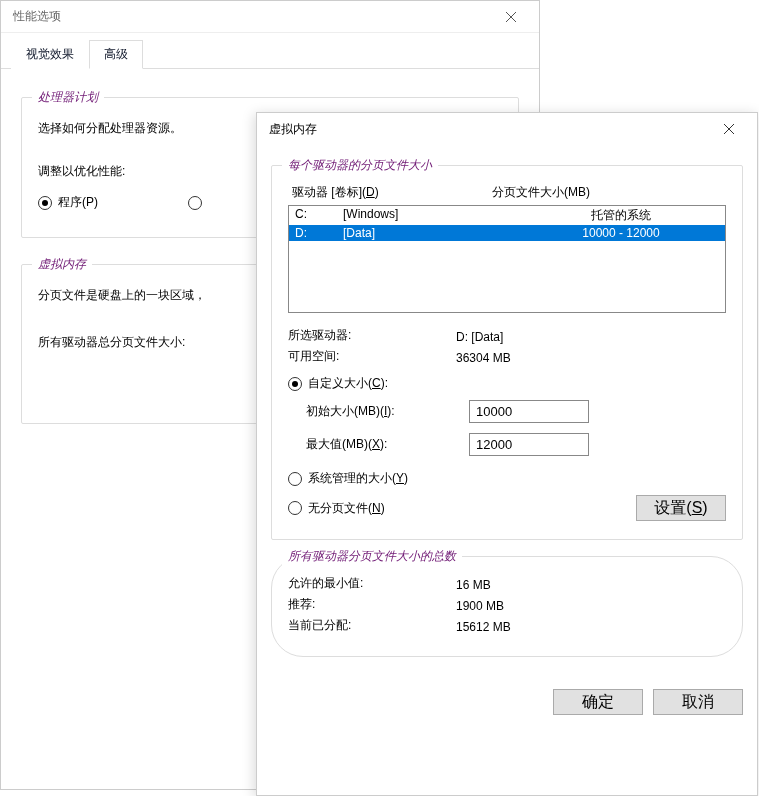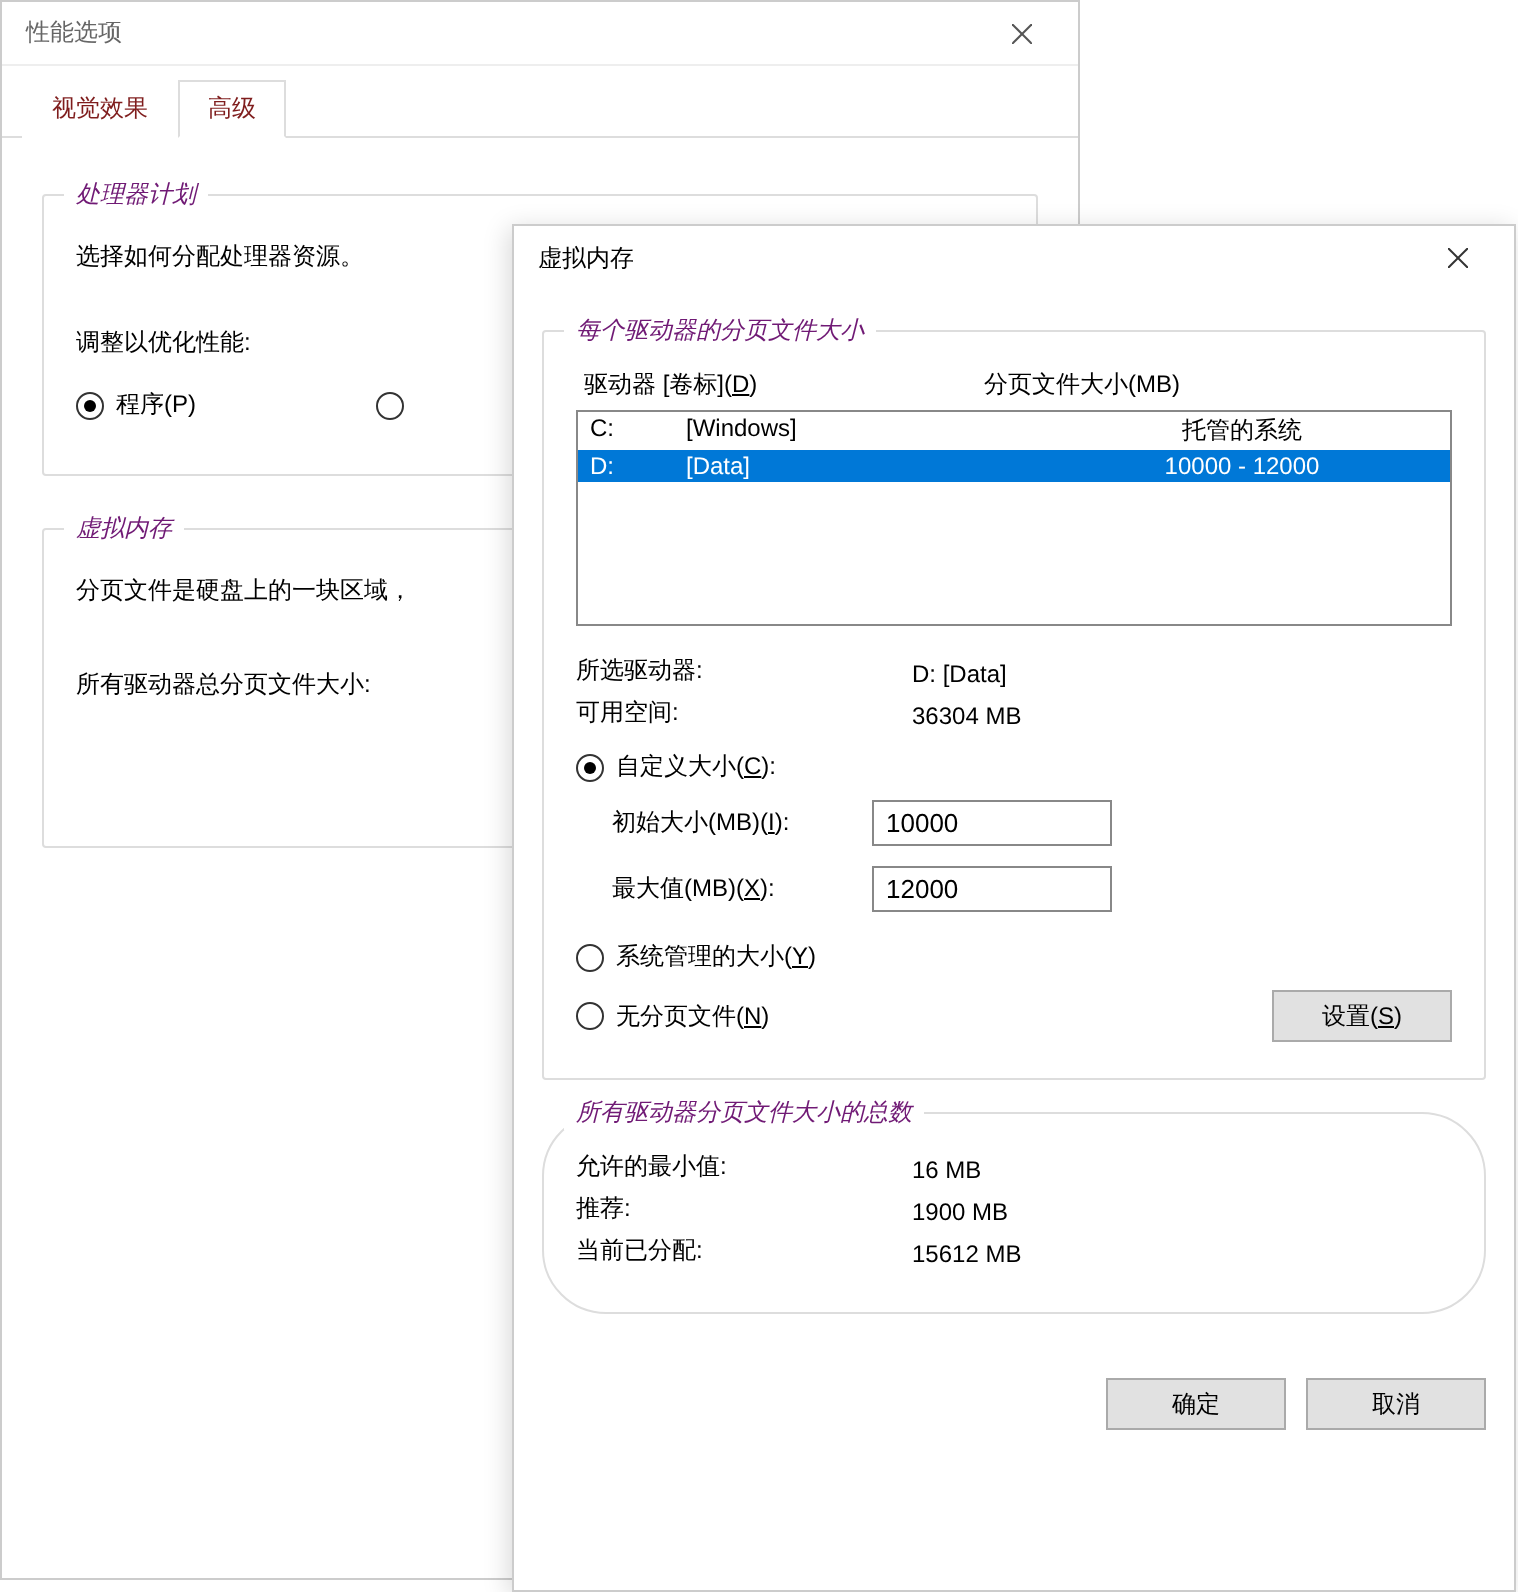--- a/index.html
+++ b/index.html
@@ -63,21 +63,21 @@
     .tabs {
       display: flex;
       padding: 4px 10px 0 10px;
       border-bottom: 1px solid #ddd;
       margin-top: 2px;
     }
     .tab {
       padding: 5px 14px;
       border: 1px solid transparent;
       border-bottom: none;
-      color: #7f1d1d;
+      color: #0f172a;
       cursor: pointer;
       position: relative;
       top: 1px;
       background: #fff;
     }
     .tab.active {
       border-color: #ddd;
       border-bottom: 1px solid #fff;
     }
     .content-back {
@@ -182,27 +182,28 @@
       padding: 1px 6px;
       font-family: inherit;
       font-size: 13px;
     }
     .btn {
       min-width: 90px;
       height: 26px;
       border: 1px solid #aaa;
       background: #e1e1e1;
       font-family: inherit;
-      font-size: 12px;
+      font-size: 16px;
       cursor: pointer;
       padding: 0 14px;
     }
     .space-row {
       display: flex;
       align-items: center;
+      gap: 33px;
     }
     .underline {
       text-decoration: underline;
     }
     .dialog-buttons {
       display: flex;
       justify-content: flex-end;
       gap: 10px;
       padding: 18px 14px 12px 14px;
     }

